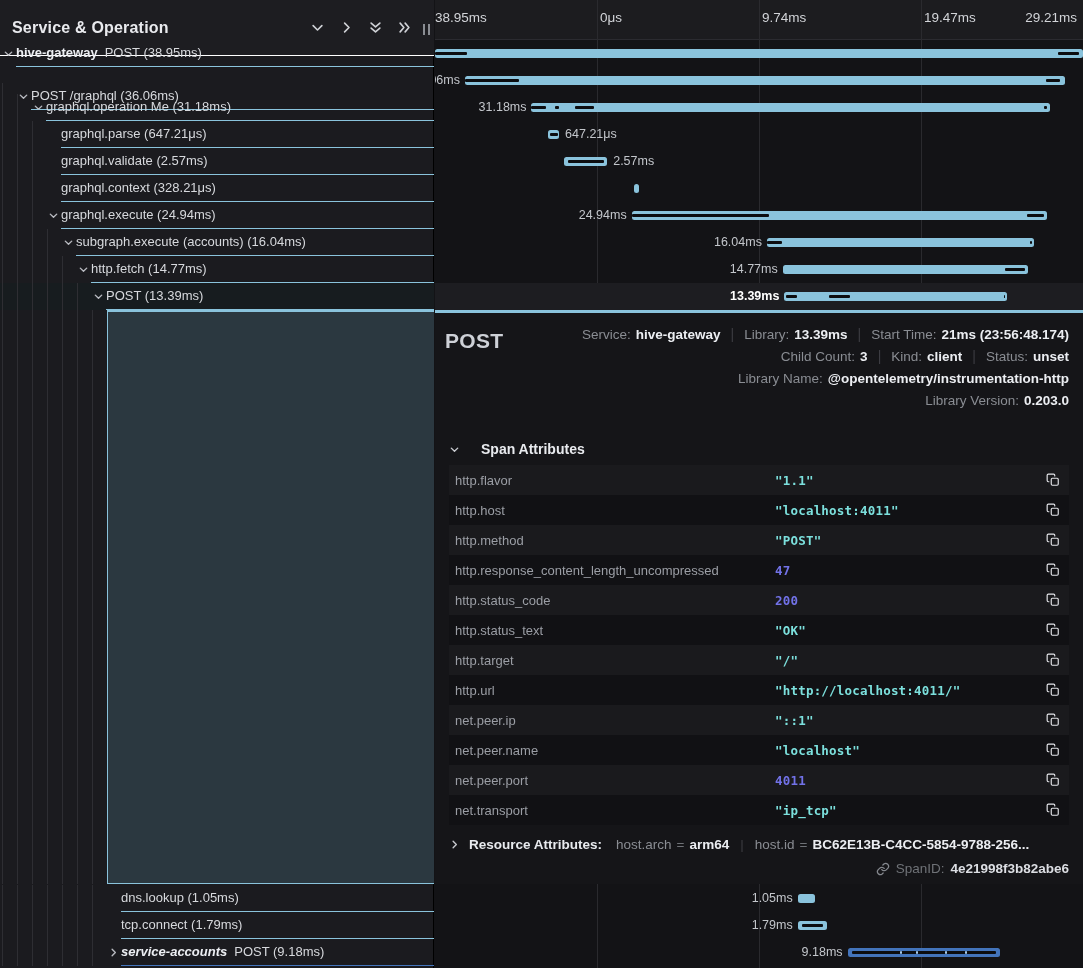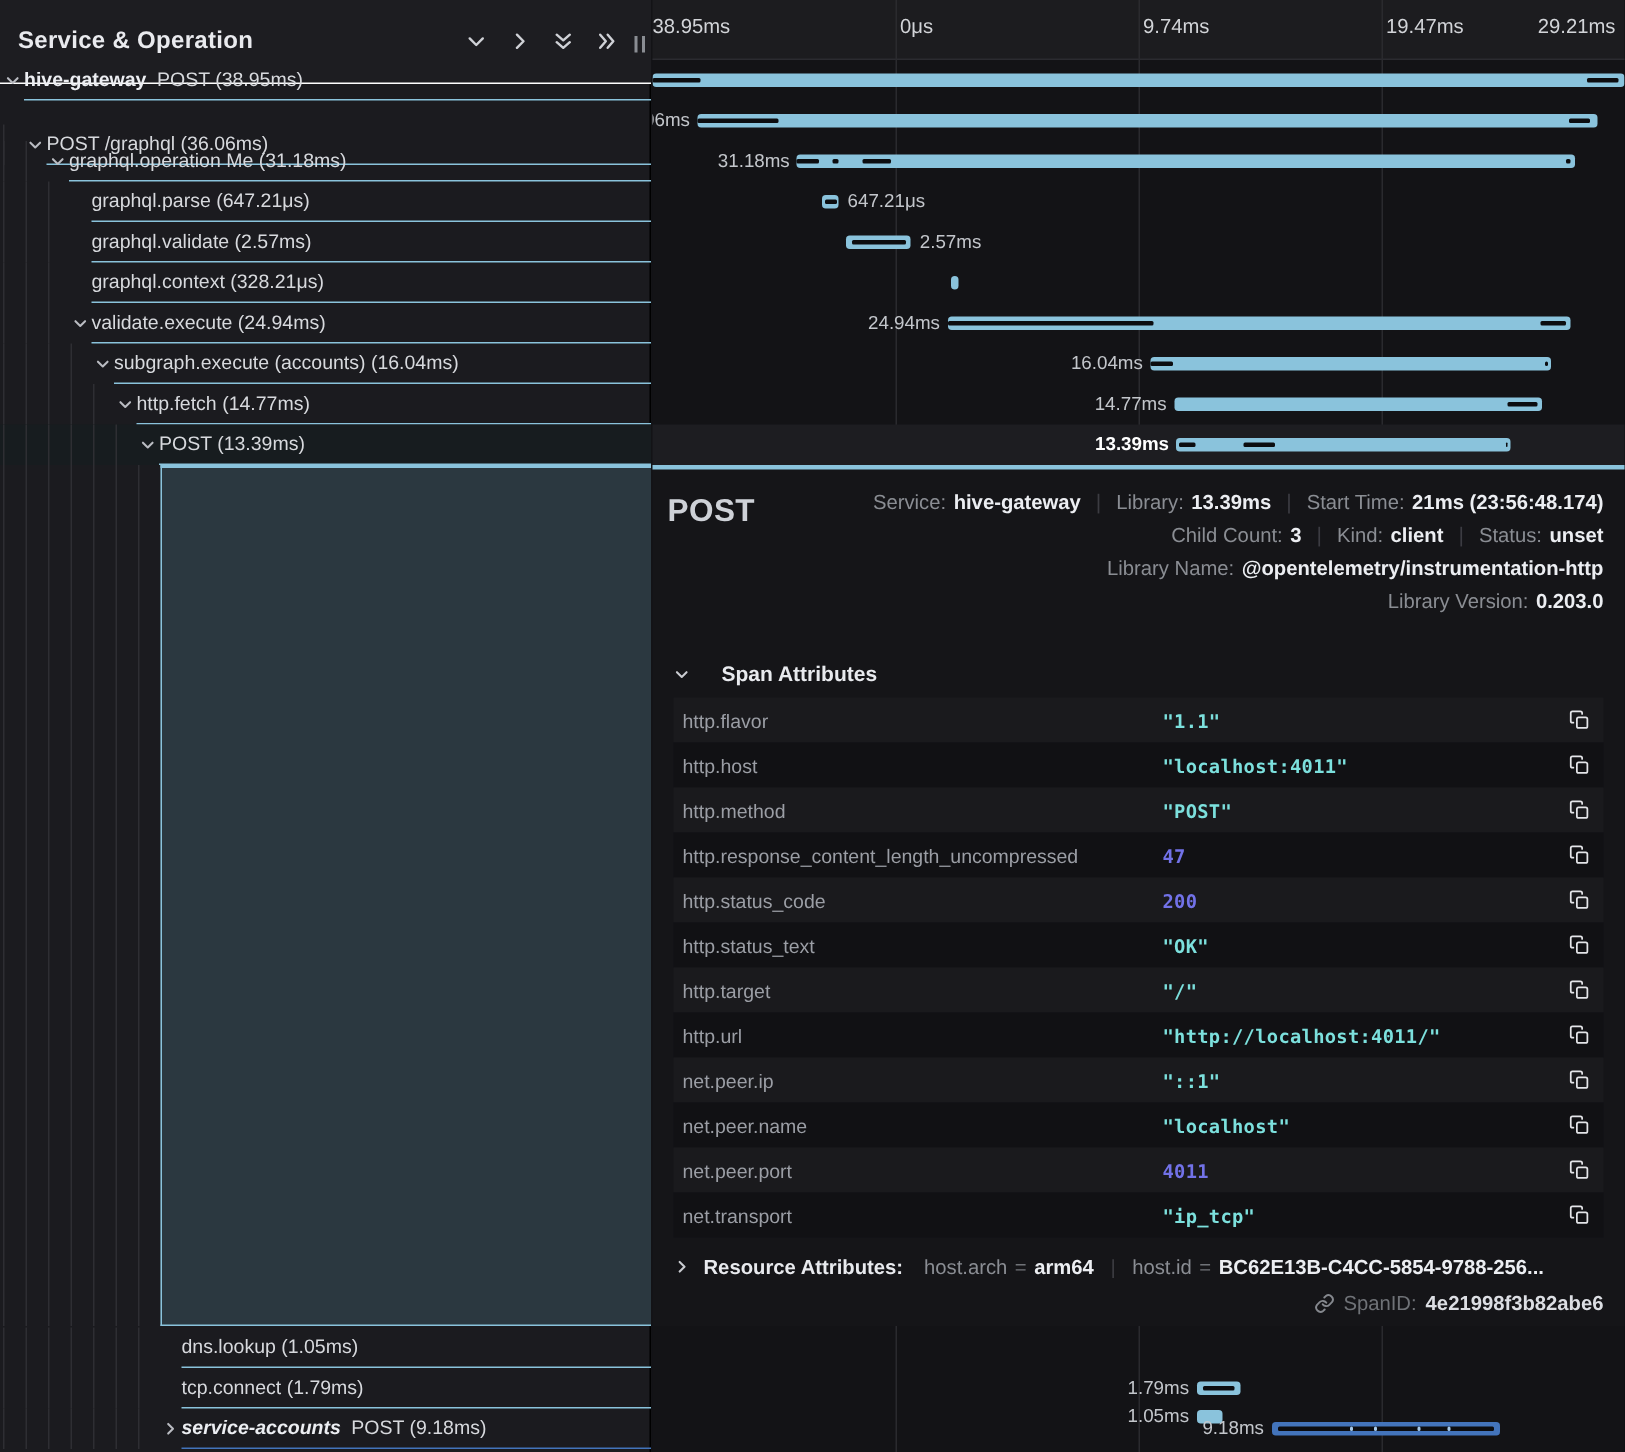--- a/index.html
+++ b/index.html
@@ -176,21 +176,21 @@
         </div>
         <div class="tree-row" style="top: 202px;">
           <div class="guide" style="left: 2px;"></div>
           <div class="guide" style="left: 17px;"></div>
           <div class="guide" style="left: 32px;"></div>
           <div class="tree-chevron" style="left: 47px;">
             <svg width="11" height="11" viewBox="0 0 24 24" fill="none" stroke="currentColor" stroke-width="3" stroke-linecap="round" stroke-linejoin="round">
               <polyline points="5 9 12 16 19 9"></polyline>
             </svg>
           </div>
-          <div class="tree-label" style="left: 61px;"><span>validate.execute (24.94ms)</span></div>
+          <div class="tree-label" style="left: 61px;"><span>graphql.execute (24.94ms)</span></div>
           <div class="row-border" style="left: 61px; background: rgb(138, 195, 220);"></div>
         </div>
         <div class="tree-row" style="top: 229px;">
           <div class="guide" style="left: 2px;"></div>
           <div class="guide" style="left: 17px;"></div>
           <div class="guide" style="left: 32px;"></div>
           <div class="guide" style="left: 47px;"></div>
           <div class="tree-chevron" style="left: 62px;">
             <svg width="11" height="11" viewBox="0 0 24 24" fill="none" stroke="currentColor" stroke-width="3" stroke-linecap="round" stroke-linejoin="round">
               <polyline points="5 9 12 16 19 9"></polyline>
@@ -556,21 +556,21 @@
               <path d="M10 13a5 5 0 0 0 7.5.5l3-3a5 5 0 0 0-7-7l-1.7 1.7"></path>
               <path d="M14 11a5 5 0 0 0-7.5-.5l-3 3a5 5 0 0 0 7 7l1.7-1.7"></path>
             </svg>
         </span>
         <span id="spanid-label">SpanID:</span>
         <span id="spanid-value">4e21998f3b82abe6</span>
       </div>
     </div>
 
     <div id="bars-bottom">
-        <div class="bar-row" style="top: 931px;">
+        <div class="bar-row" style="top: 885px;">
           <div class="bar-label" style="right: calc(44.0308% + 5px);">1.05ms</div>
           <div class="bar" style="left: 55.9692%; width: 2.69576%;"></div>
         </div>
         <div class="bar-row" style="top: 912px;">
           <div class="bar-label" style="right: calc(44.0308% + 5px);">1.79ms</div>
           <div class="bar" style="left: 55.9692%; width: 4.59564%;">
             <div class="seg" style="left: 14%; width: 70%;"></div>
           </div>
         </div>
         <div class="bar-row" style="top: 939px;">

